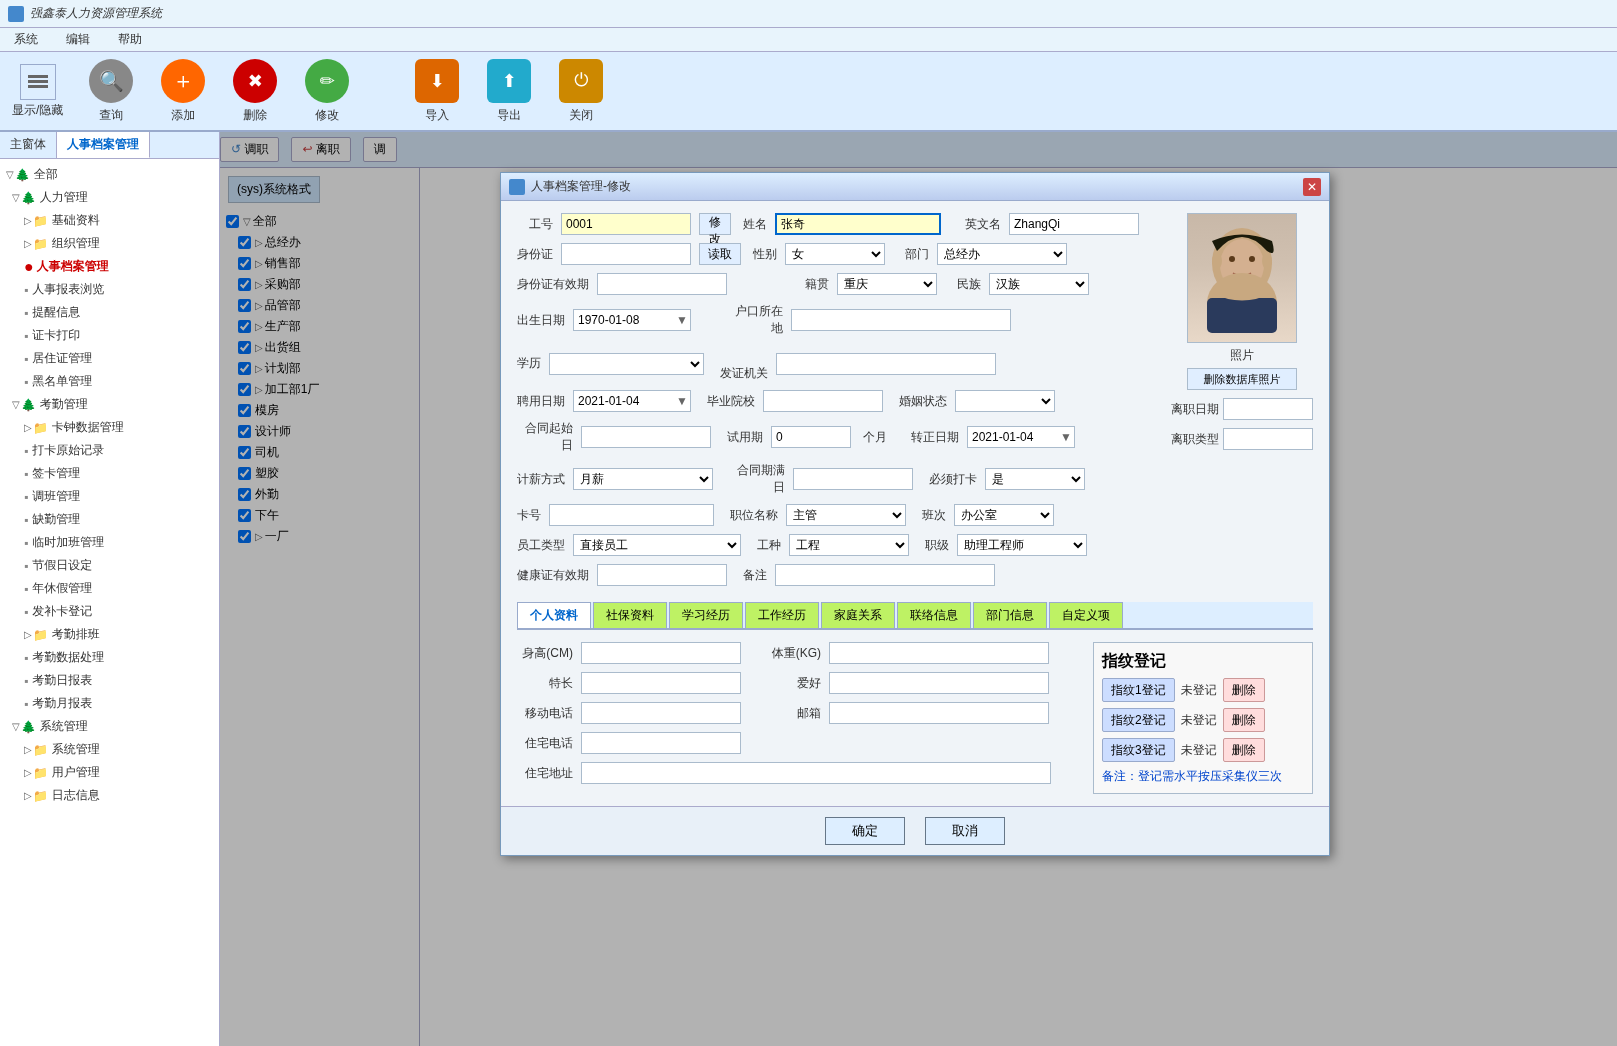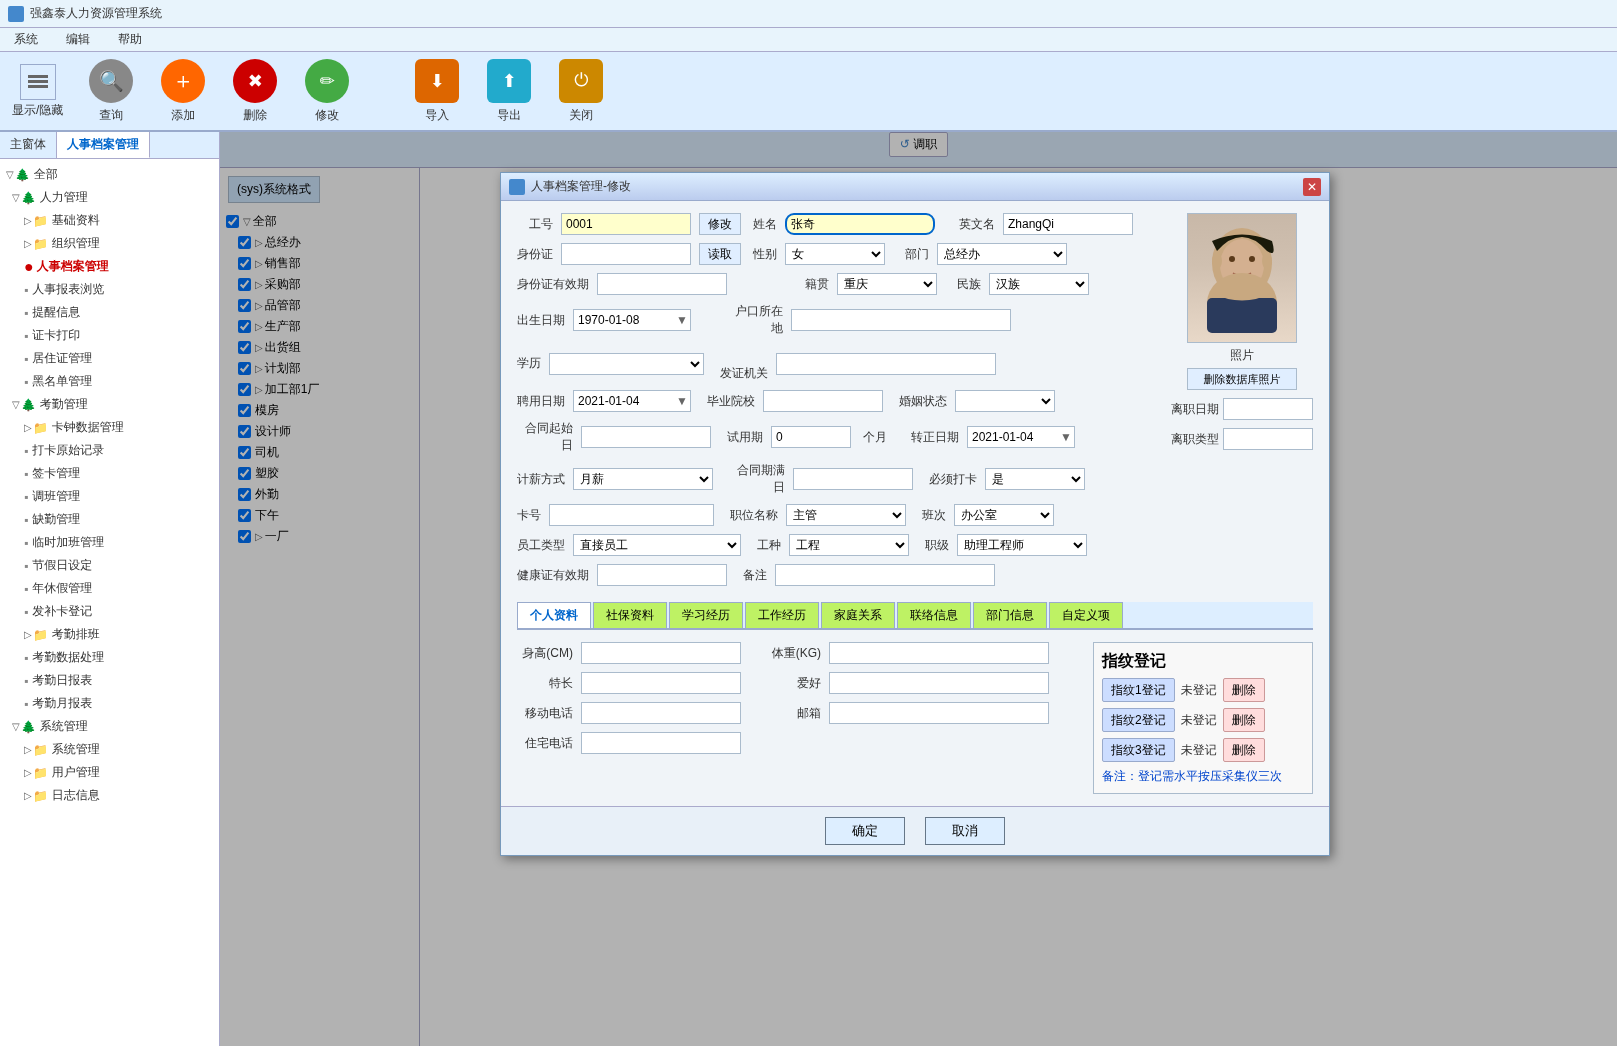--- a/index.html
+++ b/index.html
@@ -1,19 +1,19 @@
 <!DOCTYPE html>
 <html><head>
   <meta charset="utf-8">
   <style>
     * { box-sizing: border-box; margin: 0; padding: 0; font-family: 'Microsoft YaHei', SimSun, sans-serif; font-size: 12px; }
     body { background: #d4e8f7; width: 1617px; height: 1046px; overflow: hidden; }
 
     
-    .title-bar { background: #e8f4fc; height: 28px; display: flex; align-items: center; padding: 0 8px; border-bottom: 1px solid #aac; font-size: 12px; color: #333; }
+    .title-bar { background: #e8f4fc; height: 28px; display: flex; align-items: center; padding: 0 8px; border-bottom: 1px solid #aac; font-size: 12px; color: #333; font-style: italic; }
     .title-bar-icon { width: 16px; height: 16px; background: #4488cc; border-radius: 2px; margin-right: 6px; display: inline-block; }
 
     
     .menu-bar { background: #e8f4fc; height: 24px; display: flex; align-items: center; padding: 0 8px; border-bottom: 1px solid #aac; gap: 16px; }
     .menu-item { cursor: pointer; padding: 2px 6px; font-size: 12px; color: #333; }
 
     
     .toolbar { background: #ddeeff; height: 80px; display: flex; align-items: center; padding: 4px 12px; border-bottom: 2px solid #99aacc; gap: 8px; }
     .toolbar-btn { display: flex; flex-direction: column; align-items: center; justify-content: center; width: 64px; cursor: pointer; gap: 4px; }
     .toolbar-btn-icon { width: 44px; height: 44px; border-radius: 50%; display: flex; align-items: center; justify-content: center; font-size: 22px; color: white; }
@@ -39,21 +39,21 @@
     .tree-indent-2 { padding-left: 20px; }
     .tree-folder { color: #44aa44; margin-right: 3px; }
     .tree-label { font-size: 12px; color: #333; }
     .tree-label.active { color: #cc0000; font-weight: bold; }
     .tree-bullet { color: #cc0000; margin-right: 3px; font-size: 16px; line-height: 1; }
 
     
     .content-area { flex: 1; background: #c8ddf0; position: relative; overflow: hidden; }
 
     
-    .content-toolbar { height: 36px; background: #ddeeff; border-bottom: 1px solid #aac; display: flex; align-items: center; padding: 0 0; gap: 12px; flex-direction: column; }
+    .content-toolbar { height: 36px; background: #ddeeff; border-bottom: 1px solid #aac; display: flex; align-items: center; padding: 0 0; gap: 12px; }
     .content-toolbar-btn { background: white; border: 1px solid #aac; padding: 3px 10px; cursor: pointer; font-size: 12px; border-radius: 2px; }
 
     
     .content-inner { display: flex; height: calc(100% - 36px); }
     .left-panel { width: 200px; background: white; border-right: 1px solid #aac; overflow-y: auto; padding: 4px; }
     .dept-tree-item { display: flex; align-items: center; padding: 2px 2px; cursor: pointer; }
     .dept-checkbox { margin-right: 4px; }
     .dept-label { font-size: 12px; }
 
     
@@ -487,21 +487,21 @@
 
         <div style="display:flex;gap:16px;margin-bottom:8px;">
 
           <div style="flex:1;">
 
             <div class="form-row">
               <span class="form-label" style="width:36px;">工号</span>
               <input class="form-input yellow" style="width: 130px;" value="0001">
               <button class="form-btn">修改</button>
               <span class="form-label" style="width:28px;">姓名</span>
-              <input class="form-input blue-border" style="width: 150px; border-radius: 9px;" value="张奇">
+              <input class="form-input blue-border" style="width: 166px;" value="张奇">
               <span class="form-label" style="width:44px;margin-left:8px;">英文名</span>
               <input class="form-input" style="width: 130px;" value="ZhangQi">
             </div>
 
             <div class="form-row">
               <span class="form-label" style="width:36px;">身份证</span>
               <input class="form-input" style="width: 130px;">
               <button class="form-btn">读取</button>
               <span class="form-label" style="width:28px;">性别</span>
               <select class="form-select" style="width:100px;">
@@ -688,20 +688,24 @@
             <div class="form-row">
               <span class="form-label" style="width:56px;">移动电话</span>
               <input class="form-input" style="width: 160px;">
               <span class="form-label" style="width:56px;margin-left:16px;">邮箱</span>
               <input class="form-input" style="width: 220px;">
             </div>
             <div class="form-row">
               <span class="form-label" style="width:56px;">住宅电话</span>
               <input class="form-input" style="width: 160px;">
             </div>
+            <div class="form-row">
+              <span class="form-label" style="width:56px;">住宅地址</span>
+              <input class="form-input" style="width: 470px;">
+            </div>
           </div>
 
           <div style="width:220px;">
             <div class="fingerprint-section">
               <div class="fingerprint-title">指纹登记</div>
               <div class="fp-row">
                 <button class="fp-btn">指纹1登记</button>
                 <span class="fp-status">未登记</span>
                 <button class="fp-delete">删除</button>
               </div>

